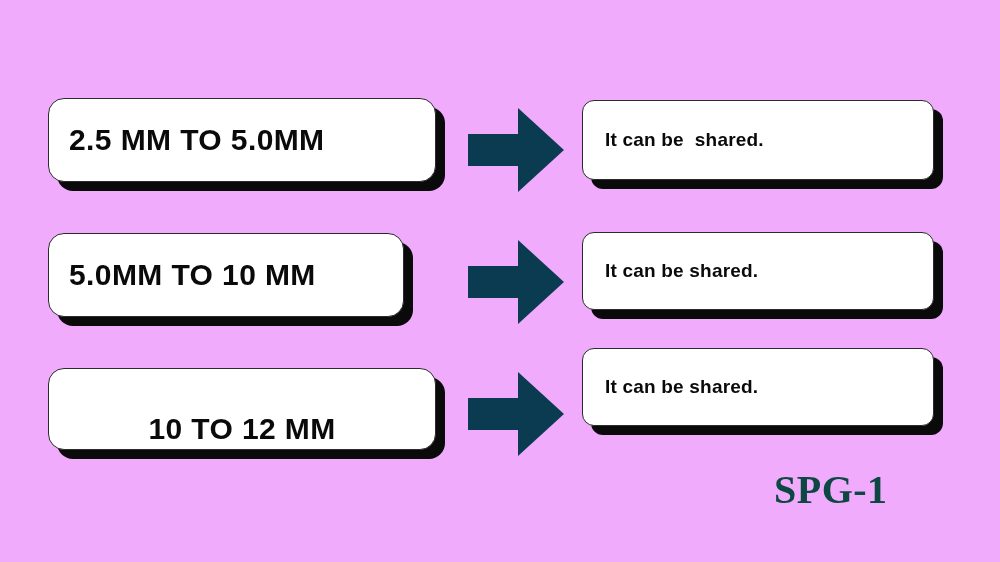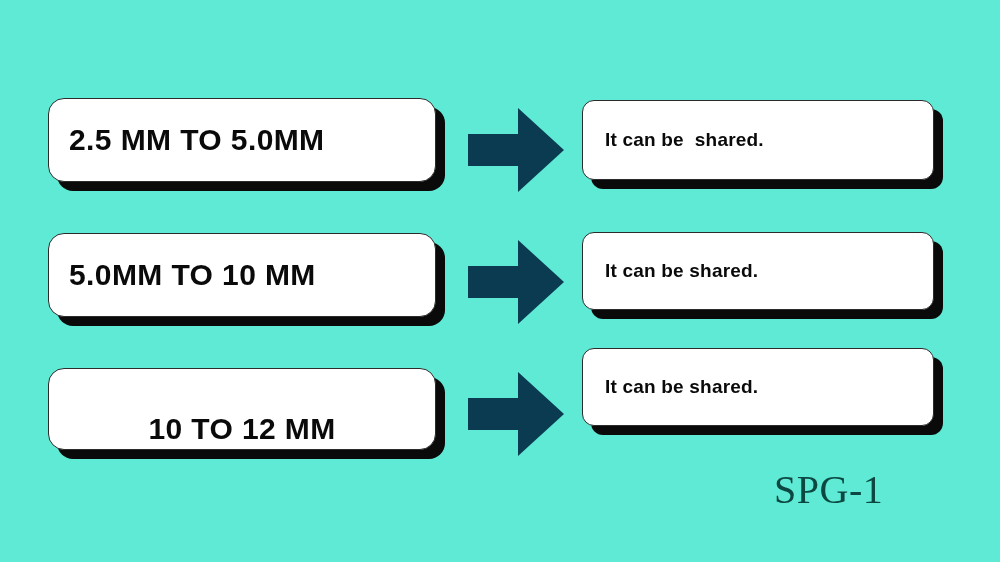--- a/index.html
+++ b/index.html
@@ -67,45 +67,45 @@
     position: absolute;
   }
   .arrow svg { display: block; }
 
   
   .watermark {
     position: absolute;
     color: #0D4742;
     font-family: "Liberation Serif", serif;
     font-size: 40px;
-    font-weight: 400;
+    font-weight: 700;
     letter-spacing: 0.5px;
     white-space: pre;
   }
 </style>
 </head>
 <body>
 
-<div id="canvas" style="background: #5eead4;">
+<div id="canvas" style="background: #f0abfc;">
 
   <div class="node left-node align-left" style="left: 48px; top: 98px; width: 388px; height: 84px; background: rgb(255, 255, 255); border-color: rgb(43, 43, 43); box-shadow: rgb(10, 10, 10) 9px 9px 0px 0px;">
     <span class="node-label" style="color: rgb(10, 10, 10);">2.5 MM TO 5.0MM</span>
   </div>
 
   <div class="arrow" style="left: 468px; top: 108px; width: 96px; height: 84px;">
     <svg viewBox="0 0 96 84" width="96" height="84" aria-hidden="true">
       <polygon points="0,26 50,26 50,0 96,42 50,84 50,58 0,58" fill="#0B3B51"></polygon>
     </svg>
   </div>
 
   <div class="node right-node align-left" style="left: 582px; top: 100px; width: 352px; height: 80px; background: rgb(255, 255, 255); border-color: rgb(43, 43, 43); box-shadow: rgb(10, 10, 10) 9px 9px 0px 0px;">
     <span class="node-label" style="color: rgb(10, 10, 10);">It can be  shared.</span>
   </div>
 
-  <div class="node left-node align-left" style="left: 48px; top: 233px; width: 388px; height: 84px; background: rgb(255, 255, 255); border-color: rgb(43, 43, 43); box-shadow: rgb(10, 10, 10) 9px 9px 0px 0px;">
+  <div class="node left-node align-left" style="left: 48px; top: 233px; width: 356px; height: 84px; background: rgb(255, 255, 255); border-color: rgb(43, 43, 43); box-shadow: rgb(10, 10, 10) 9px 9px 0px 0px;">
     <span class="node-label" style="color: rgb(10, 10, 10);">5.0MM TO 10 MM</span>
   </div>
 
   <div class="arrow" style="left: 468px; top: 240px; width: 96px; height: 84px;">
     <svg viewBox="0 0 96 84" width="96" height="84" aria-hidden="true">
       <polygon points="0,26 50,26 50,0 96,42 50,84 50,58 0,58" fill="#0B3B51"></polygon>
     </svg>
   </div>
 
   <div class="node right-node align-left" style="left: 582px; top: 232px; width: 352px; height: 78px; background: rgb(255, 255, 255); border-color: rgb(43, 43, 43); box-shadow: rgb(10, 10, 10) 9px 9px 0px 0px;">

